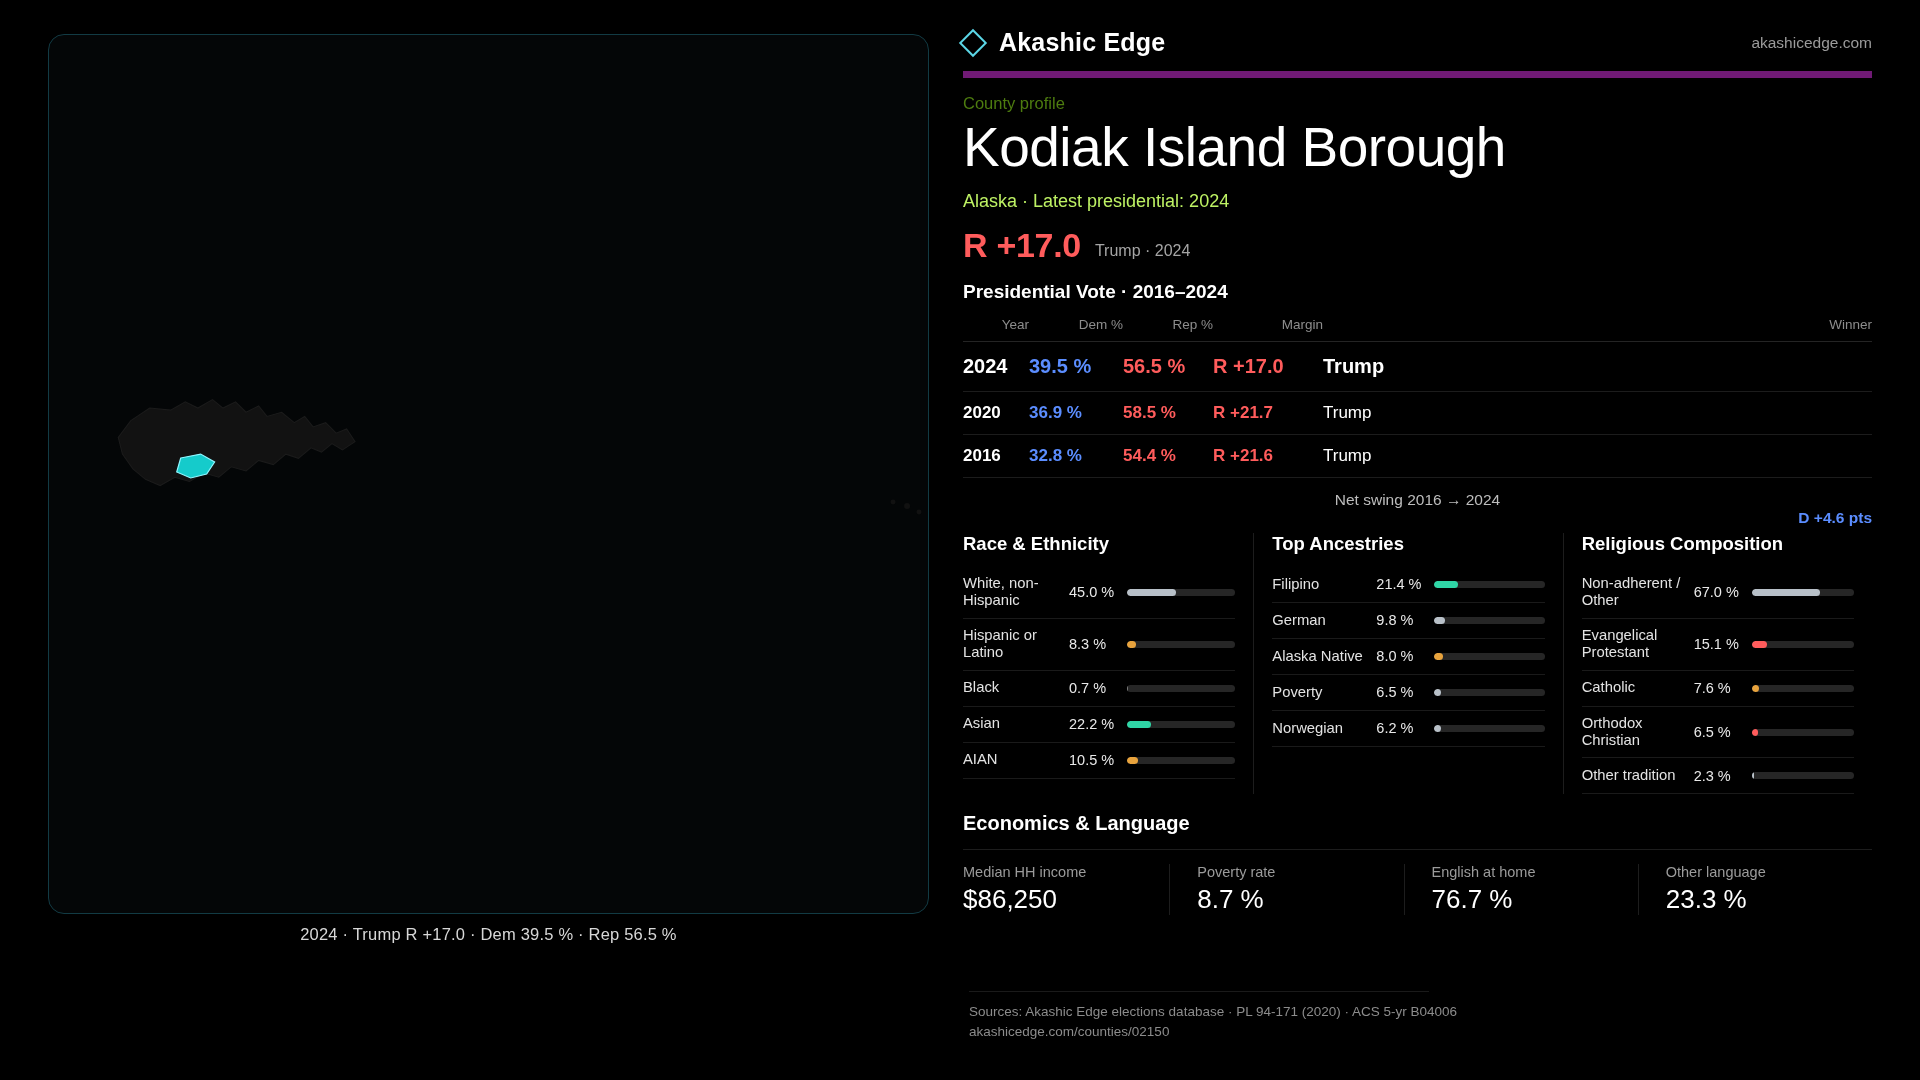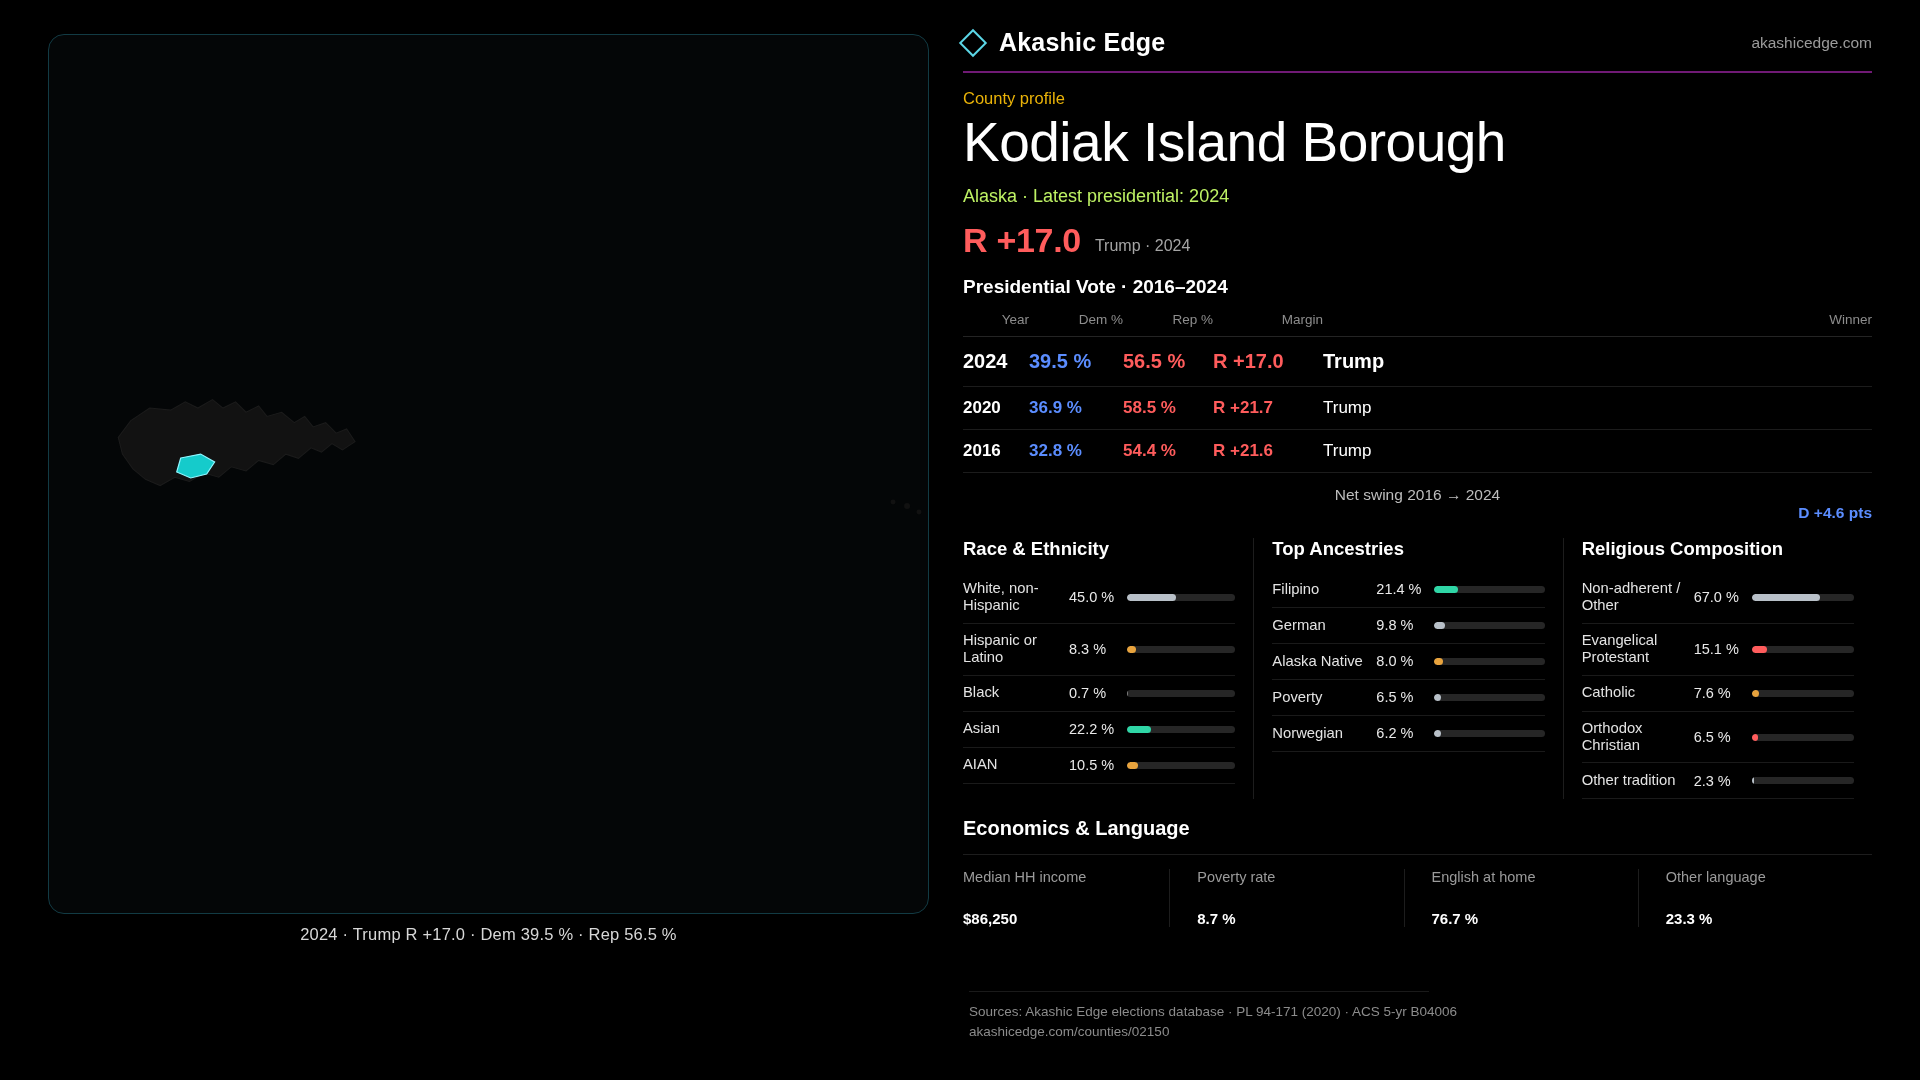--- a/index.html
+++ b/index.html
@@ -39,38 +39,38 @@
   
   .right {
     width: 975px;
     height: 100%;
     position: relative;
     padding: 28px 48px 0 18px;
   }
   .brandrow {
     display: flex; align-items: center;
     padding-bottom: 14px;
-    border-bottom: 2px solid #701a75;
+    border-bottom: 7px solid #701a75;
   }
   .diamond {
     width: 20px; height: 20px;
     border: 2px solid #5bd6e6;
     transform: rotate(45deg);
     margin-right: 16px;
     flex: none;
   }
   .brandname {
     font-size: 25px; font-weight: bold; letter-spacing: .2px;
   }
   .brandurl {
     margin-left: auto;
     font-size: 15.5px; color: #9b9b9b;
   }
 
-  .kicker { margin-top: 16px; font-size: 16.5px; color: #eab308; }
+  .kicker { margin-top: 16px; font-size: 16.5px; color: #4d7c0f; }
   .county-name {
     font-size: 55px; font-weight: normal;
     letter-spacing: -.5px;
     margin-top: 6px;
     line-height: 1.05;
   }
   .sub { margin-top: 14px; font-size: 18px; color: #bef264; }
 
   .marginrow { display: flex; align-items: flex-end; margin-top: 14px; }
   .bigmargin {
@@ -117,21 +117,20 @@
     display: flex; align-items: center;
     margin-top: 13px;
     padding-bottom: 6px;
     flex-direction: column;
   }
   .swinglabel { font-size: 15.5px; color: #bdbdbd; }
   .swingval { margin-left: auto; font-size: 15.5px; color: #5b8dff; font-weight: bold; }
 
   .cols3 {
     display: flex;
-    margin-top: 10px;
     gap: 0;
     justify-content: space-between;
   }
   .col { flex: 1; padding-right: 18px; }
   .col + .col { border-left: 1px solid #1d1d1d; padding-left: 18px; }
   .coltitle { font-size: 18.5px; font-weight: bold; margin-bottom: 12px; }
 
   .statrow {
     display: flex; align-items: center;
     padding: 8px 0;
@@ -159,21 +158,21 @@
   .econ { margin-top: 18px; }
   .econgrid {
     display: flex;
     margin-top: 14px;
     border-top: 1px solid #1d1d1d;
     padding-top: 14px;
   }
   .econcell { flex: 1; padding-right: 16px; }
   .econcell + .econcell { border-left: 1px solid #1d1d1d; padding-left: 27px; }
   .econlabel { font-size: 14.5px; color: #9b9b9b; }
-  .econvalue { font-size: 15px; font-weight: bold; margin-top: 25px; }
+  .econvalue { font-size: 26px; font-weight: normal; margin-top: 4px; }
 
   .sources {
     position: absolute;
     left: 24px; right: 48px;
     bottom: 38px;
     font-size: 13.5px; color: #8c8c8c;
     line-height: 1.5;
   }
   .sources .rule { border-top: 1px solid #1a1a1a; margin-bottom: 10px; width: 460px; }
 </style>

